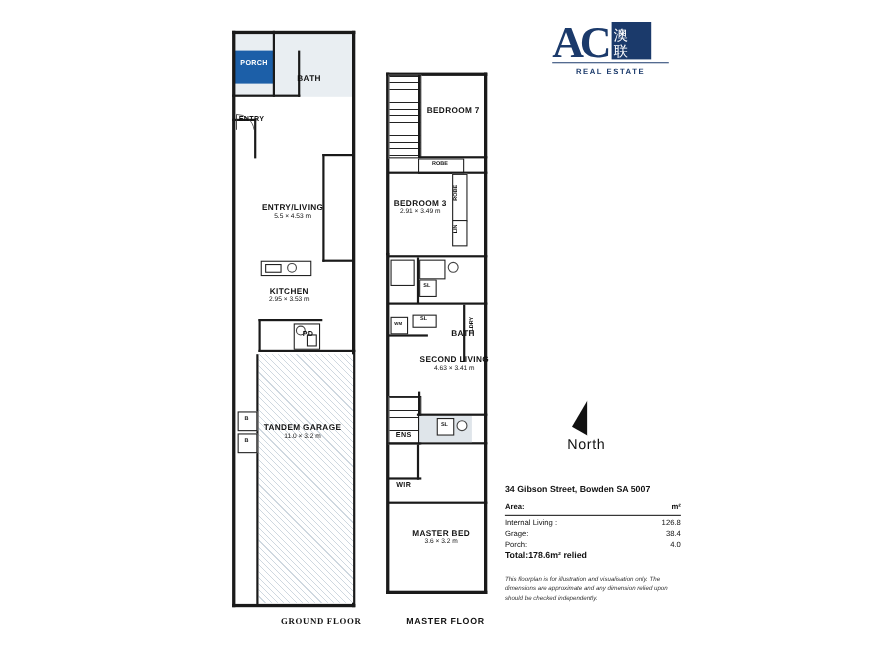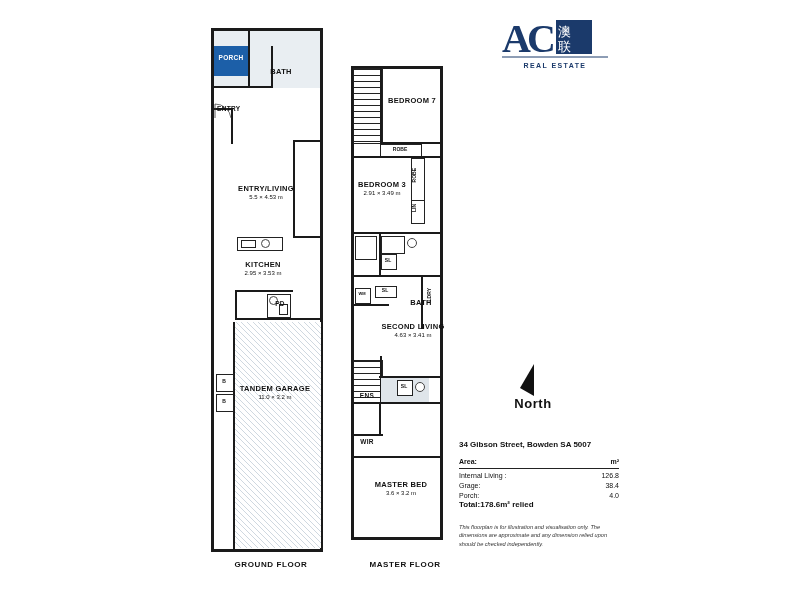--- a/index.html
+++ b/index.html
@@ -74,21 +74,21 @@
   }
 
   
   .north-label {
     position: absolute;
     left: 487px;
     top: 396px;
     width: 92px;
     text-align: center;
     font-size: 13px;
-    font-weight: bold;
+    font-weight: normal;
     color: #111;
     letter-spacing: 0.6px;
   }
 
   
   .addr {
     position: absolute;
     left: 459px;
     top: 440px;
     font-size: 8px;
@@ -238,21 +238,21 @@
       <span>KITCHEN</span>
       <span class="dim">2.95 × 3.53 m</span>
     </div>
     <div class="label" style="left:66px; top:278px; width:18px; font-size:6.5px;">PD</div>
     <div class="label" style="left:22px; top:362px; width:96px; font-size:7.5px;">
       <span>TANDEM GARAGE</span>
       <span class="dim">11.0 × 3.2 m</span>
     </div>
   </div>
 
-  <div class="floor-caption" style="left:211px; top:560px; width:120px;">GROUND FLOOR</div>
+  <div class="floor-caption" style="left:232px; top:560px; width:120px;font-family:Liberation Serif, serif;">GROUND FLOOR</div>
 
   <div class="abs" style="left:345px; top:60px; width:110px; height:490px;">
 
     <div class="wall" style="left:6px; top:6px; width:92px; height:3px;"></div>
     <div class="wall" style="left:6px; top:6px; width:3px; height:166px;"></div>
     <div class="wall" style="left:95px; top:6px; width:3px; height:474px;"></div>
     <div class="wall" style="left:6px; top:170px; width:3px; height:310px;"></div>
     <div class="wall" style="left:6px; top:477px; width:92px; height:3px;"></div>
 
     <div class="stair" style="left:8px; top:8px; width:28px; height:74px;"></div>

